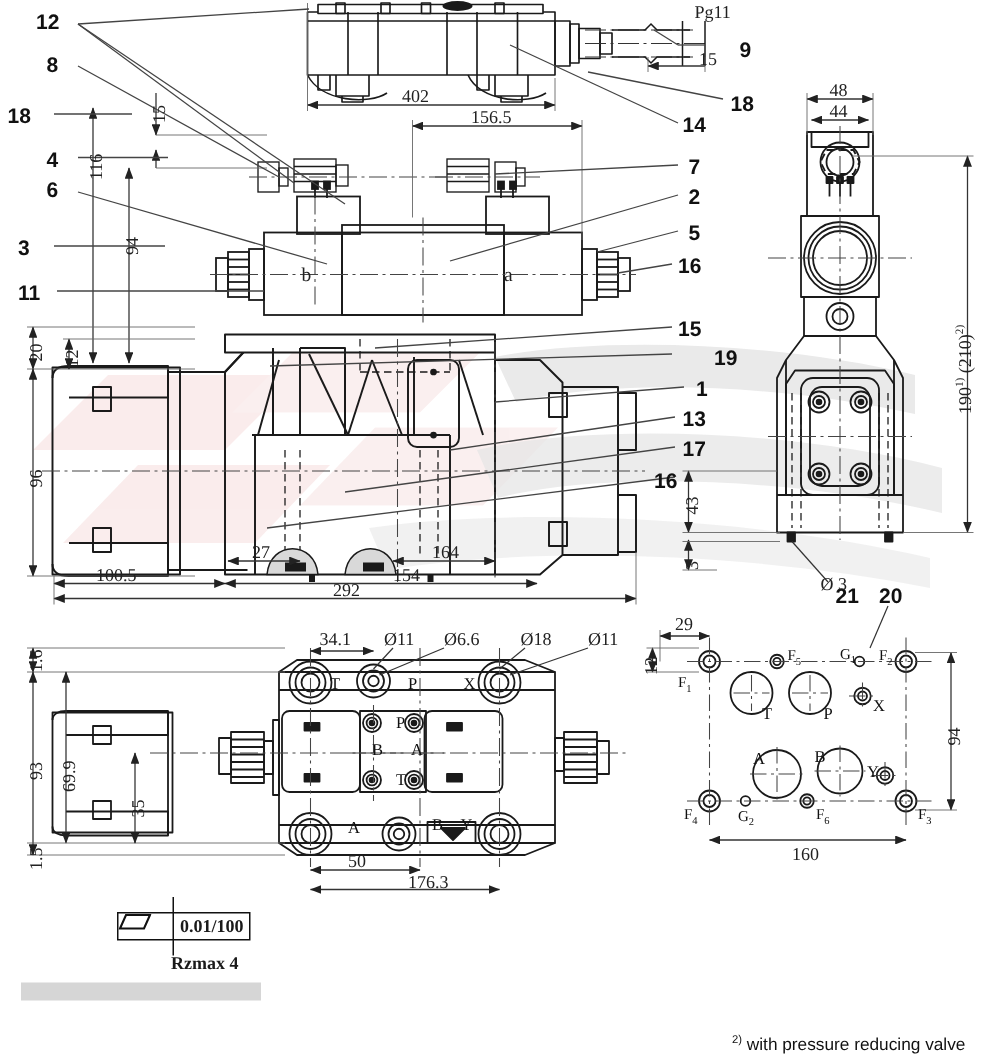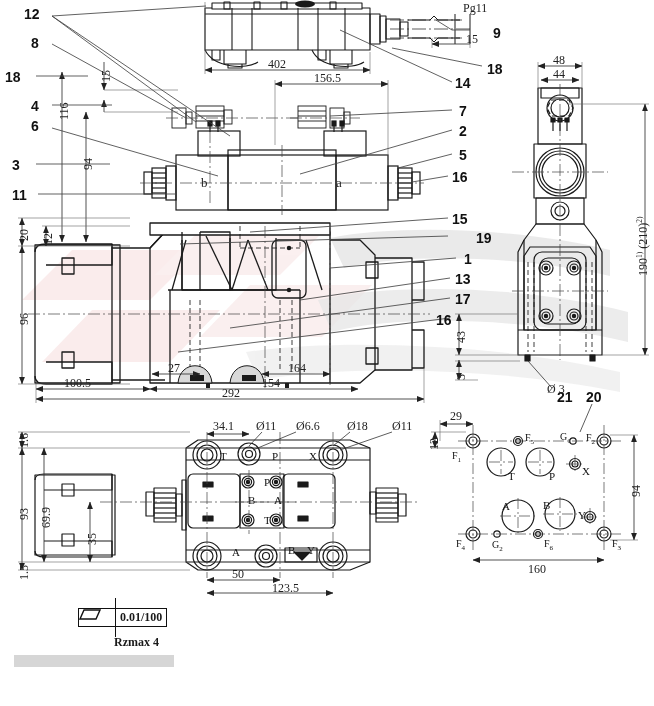--- a/index.html
+++ b/index.html
@@ -603,21 +603,21 @@
 <div class="dimv" style="left:455px;top:380px">3</div>
 <div class="dim" style="left:547px;top:383px">Ø 3</div>
 
 <div class="dimv" style="left:18px;top:448px">1.6</div>
 <div class="dimv" style="left:18px;top:520px">93</div>
 <div class="dimv" style="left:40px;top:528px">69.9</div>
 <div class="dimv" style="left:86px;top:545px">35</div>
 <div class="dimv" style="left:18px;top:580px">1.5</div>
 <div class="dim" style="left:213px;top:420px">34.1</div>
 <div class="dim" style="left:232px;top:568px">50</div>
-<div class="dim" style="left:272px;top:582px">123.5</div>
+<div class="dim" style="left:272px;top:582px">176.3</div>
 <div class="dim" style="left:256px;top:420px">Ø11</div>
 <div class="dim" style="left:296px;top:420px">Ø6.6</div>
 <div class="dim" style="left:347px;top:420px">Ø18</div>
 <div class="dim" style="left:392px;top:420px">Ø11</div>
 
 <div class="port" style="left:220px;top:450px">T</div>
 <div class="port" style="left:272px;top:450px">P</div>
 <div class="port" style="left:309px;top:450px">X</div>
 <div class="port" style="left:232px;top:546px">A</div>
 <div class="port" style="left:288px;top:544px">B</div>
@@ -657,17 +657,18 @@
     </div>
 <svg width="340" height="100" style="position:absolute;left:0;top:600">
   <line x1="24" y1="616" x2="24" y2="652" stroke="#111" stroke-width="1.6" marker-end="url(#ah)"></line>
   <line x1="24" y1="616" x2="78" y2="616" stroke="#111" stroke-width="1.6"></line>
   <path d="M98 655 L110 633 L122 633" fill="none" stroke="#111" stroke-width="1.6"></path>
   <line x1="110" y1="633" x2="160" y2="633" stroke="#111" stroke-width="1.6"></line>
 </svg>
 <div class="rz" style="left:114px;top:635px">Rzmax  4</div>
 <div class="surfband" style="left:14px;top:655px;width:160px;height:12px"></div>
 
+<div class="note" style="left:488px;top:688px"><span class="sup">2)</span> with pressure reducing valve</div>
 
 <div style="position:absolute;left:22px;top:418px;font-size:40px;font-weight:bold;font-style:italic;color:#dcdcdc;letter-spacing:-1px;white-space:nowrap;z-index:-1">Fluid System Components</div>
 <div style="position:absolute;left:556px;top:468px;font-size:12px;font-weight:bold;color:#dcdcdc;z-index:-1">TM</div>
 
 </div>
 
 </body></html>

